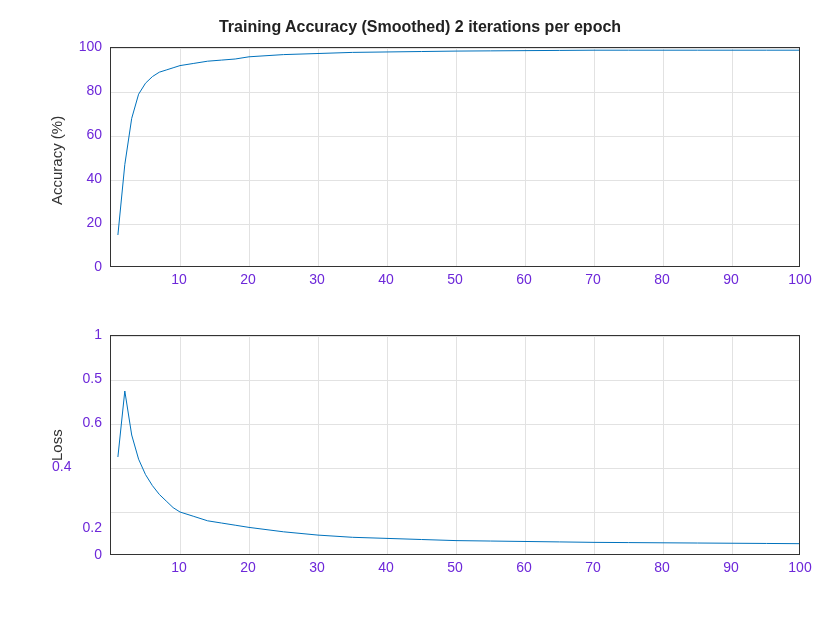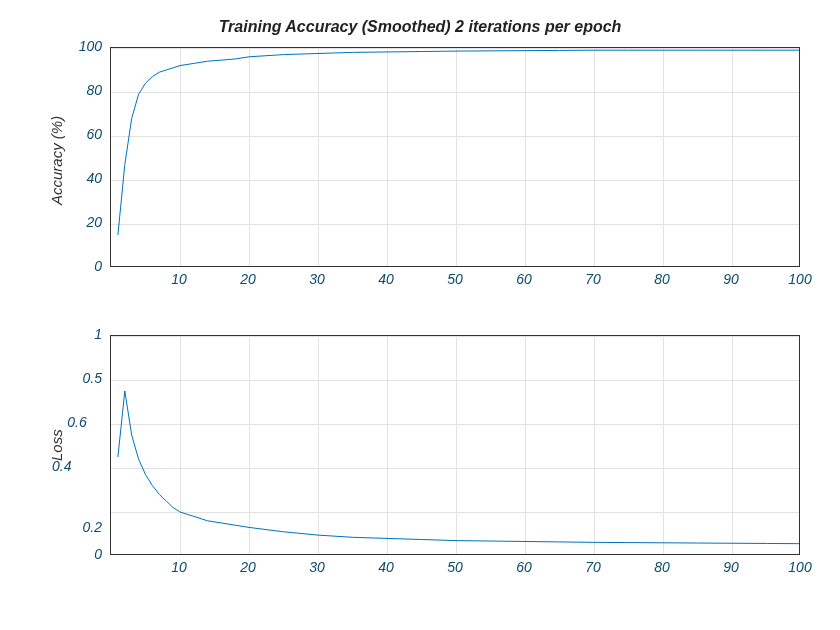--- a/index.html
+++ b/index.html
@@ -7,21 +7,21 @@
     padding: 0;
     font-family: Arial, Helvetica, sans-serif;
     background: #fff;
     width: 840px;
     height: 630px;
     position: relative;
   }
   .figure {
     position: absolute;
     left: 0; top: 0;
-    width: 840px; height: 630px; font-style: italic;
+    width: 840px; height: 630px;
   }
   .title {
     position: absolute;
     left: 0; width: 840px;
     top: 18px;
     text-align: center;
     font-weight: bold;
     font-size: 16px;
     color: #222;
   }
@@ -42,21 +42,21 @@
     shape-rendering: crispEdges;
   }
   .series path {
     fill: none;
     stroke: #0072BD;
     stroke-width: 1;
   }
   .tick-label {
     position: absolute;
     font-size: 14px;
-    color: #0c4a6e;
+    color: #6d28d9;
   }
   .y-label {
     position: absolute;
     font-size: 15px;
     color: #333;
     transform-origin: left top;
     transform: rotate(-90deg);
     white-space: nowrap;
   }
   .x-label {
@@ -148,19 +148,19 @@
         <div class="tick-label" style="left: 256px; top: 224px; width: 40px; text-align: center;">40</div>
         <div class="tick-label" style="left: 325px; top: 224px; width: 40px; text-align: center;">50</div>
         <div class="tick-label" style="left: 394px; top: 224px; width: 40px; text-align: center;">60</div>
         <div class="tick-label" style="left: 463px; top: 224px; width: 40px; text-align: center;">70</div>
         <div class="tick-label" style="left: 532px; top: 224px; width: 40px; text-align: center;">80</div>
         <div class="tick-label" style="left: 601px; top: 224px; width: 40px; text-align: center;">90</div>
         <div class="tick-label" style="left: 670px; top: 224px; width: 40px; text-align: center;">100</div>
         <div class="tick-label" style="right: 698px; left: -58px; position: absolute; top: 211px; width: 50px; text-align: right;">0</div>
         <div class="tick-label" style="right: 698px; left: -58px; position: absolute; top: 184px; width: 50px; text-align: right;">0.2</div>
         <div class="tick-label" style="right: 730px; left: -58px; position: absolute; top: 123px; width: 50px; text-align: left;">0.4</div>
-        <div class="tick-label" style="right: 698px; left: -58px; position: absolute; top: 79px; width: 50px; text-align: center;">0.6</div>
+        <div class="tick-label" style="right: 698px; left: -58px; position: absolute; top: 79px; width: 50px; text-align: right;">0.6</div>
         <div class="tick-label" style="right: 698px; left: -58px; position: absolute; top: 35px; width: 50px; text-align: right;">0.5</div>
         <div class="tick-label" style="right: 698px; left: -58px; position: absolute; top: -9px; width: 50px; text-align: right;">1</div>
         <div class="y-label" style="left: -62px; top: 126px;">Loss</div>
       </div>
     </div>
 </div>
 
 </body></html>

